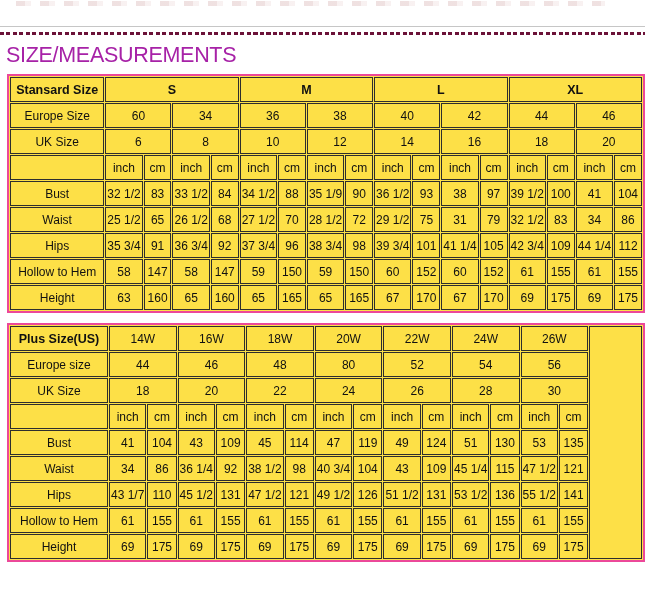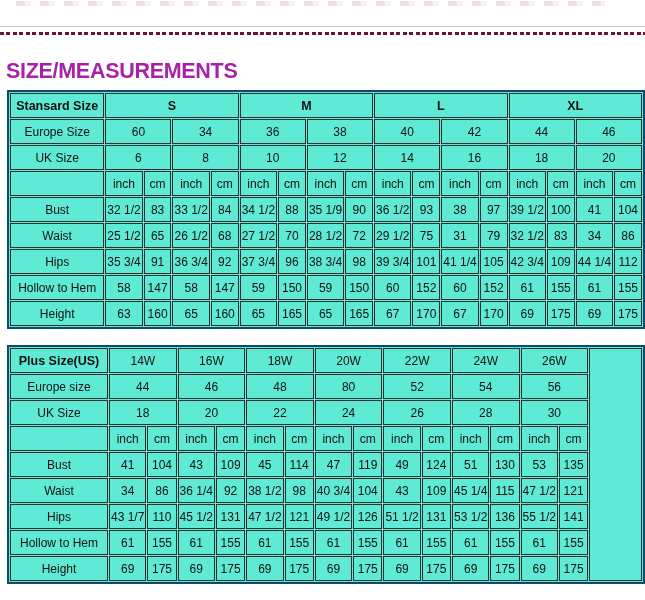--- a/index.html
+++ b/index.html
@@ -10,29 +10,29 @@
   .remnant{
     height:5px;margin:1px 40px 0 16px;opacity:.55;
     background:repeating-linear-gradient(90deg,#e3c9c9 0 9px,#f3e6e6 9px 15px,#ffffff 15px 24px);
   }
   .hairline{height:1px;background:#c6c6c6;margin-top:20px}
   .dashes{
     height:3px;margin-top:5px;
     background:repeating-linear-gradient(90deg,#6b1238 0 4px,transparent 4px 6.5px);
   }
   h1{
-    margin:25px 0 0 6px;font-size:21.5px;line-height:23px;font-weight:bold;
+    margin:9px 0 0 6px;font-size:21.5px;line-height:23px;font-weight:normal;
     letter-spacing:-0.3px;color:#a722a7;
   }
   table{
     margin-left:7px;border-collapse:separate;border-spacing:1px;
-    border:2px solid #0c4a6e;table-layout:fixed;background:#5eead4;
+    border:2px solid #ec4899;table-layout:fixed;background:#fde047;
   }
   #standard-table{margin-top:7px}
-  #plus-table{margin-top:16px}
+  #plus-table{margin-top:10px}
   td{
     border:1px solid #2e2e2e;text-align:center;vertical-align:middle;
     font-size:12px;height:23px;padding:0 1px;white-space:nowrap;overflow:hidden;
   }
   td.b{font-weight:bold;font-size:12.5px}
   td.empty{border:1px solid #2e2e2e}
   col.col-label{width:99px}
   col.col-sub{width:30px}
   col.col-empty{width:60px}
   #plus-table col.col-label{width:100px}

